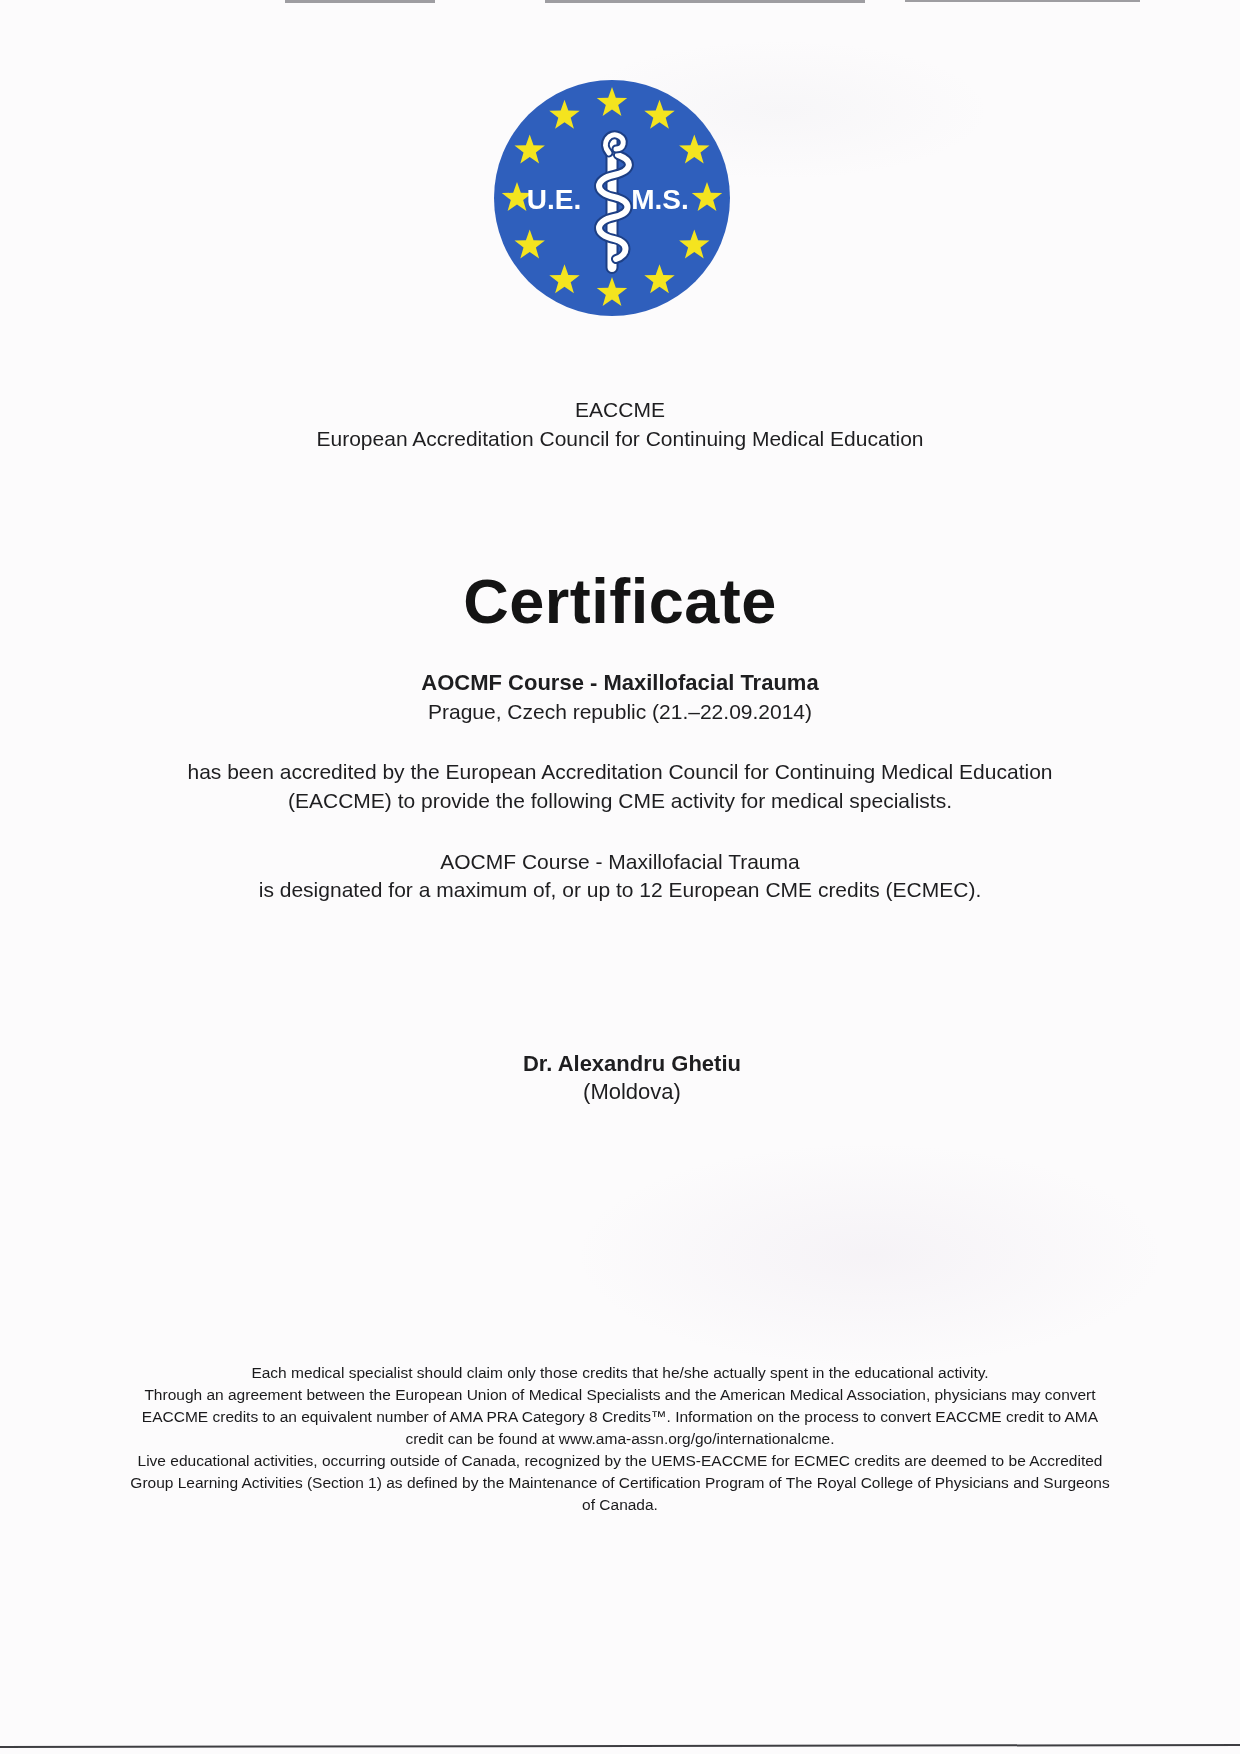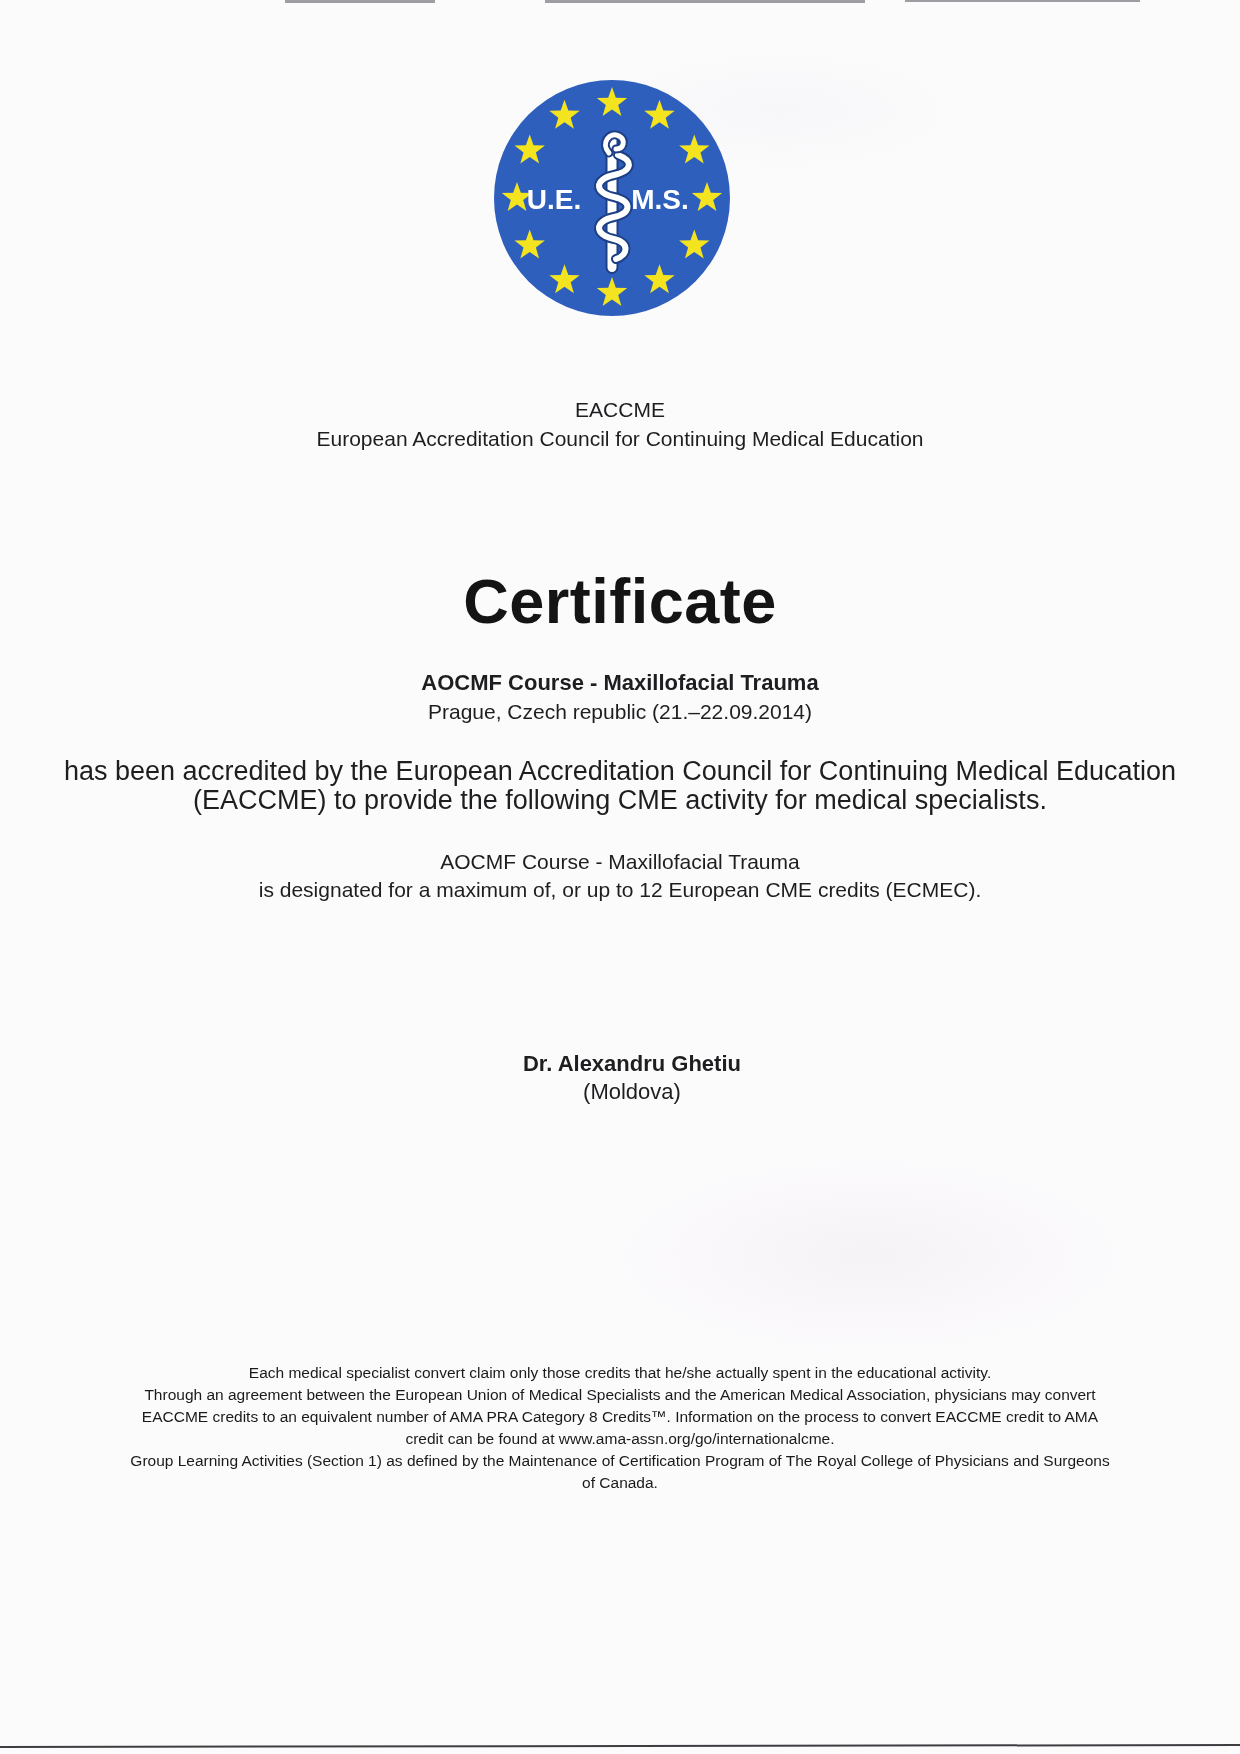--- a/index.html
+++ b/index.html
@@ -35,21 +35,21 @@
 
   
   .logo { position: absolute; top: 79px; left: 493px; width: 238px; height: 238px; }
 
   
   .org-abbrev   { top: 395px; font-size: 21px; line-height: 29px; }
   .org-full     { top: 424px; font-size: 21px; line-height: 29px; }
   .cert-title   { top: 563px; font-size: 63px; line-height: 76px; font-weight: bold; color: #141414; letter-spacing: 0.5px; }
   .course-name  { top: 668px; font-size: 22px; line-height: 29px; font-weight: bold; }
   .course-loc   { top: 697px; font-size: 21px; line-height: 29px; }
-  .accred       { top: 757px; font-size: 27px; line-height: 29px; }
+  .accred       { top: 757px; font-size: 21px; line-height: 29px; }
   .designation  { top: 848px; font-size: 21px; line-height: 28px; }
   .recipient    { top: 1050px; font-size: 22px; line-height: 28px; padding-left: 12px; }
   .recipient .name { font-weight: bold; }
   .fine-print   { top: 1362px; font-size: 15.5px; line-height: 22px; color: #1a1a1c; }
 </style>
 </head>
 <body>
 
 <div class="sheet">
 
@@ -108,21 +108,22 @@
     <div>AOCMF Course - Maxillofacial Trauma</div>
     <div>is designated for a maximum of, or up to 12 European CME credits (ECMEC).</div>
   </div>
 
   <div class="txt recipient">
     <div class="name">Dr. Alexandru Ghetiu</div>
     <div>(Moldova)</div>
   </div>
 
   <div class="txt fine-print">
-    <div>Each medical specialist convert claim only those credits that he/she actually spent in the educational activity.</div>
+    <div>Each medical specialist should claim only those credits that he/she actually spent in the educational activity.</div>
     <div>Through an agreement between the European Union of Medical Specialists and the American Medical Association, physicians may convert</div>
     <div>EACCME credits to an equivalent number of AMA PRA Category 8 Credits™. Information on the process to convert EACCME credit to AMA</div>
     <div>credit can be found at www.ama-assn.org/go/internationalcme.</div>
+    <div>Live educational activities, occurring outside of Canada, recognized by the UEMS-EACCME for ECMEC credits are deemed to be Accredited</div>
     <div>Group Learning Activities (Section 1) as defined by the Maintenance of Certification Program of The Royal College of Physicians and Surgeons</div>
     <div>of Canada.</div>
   </div>
 
 </div>
 
 </body></html>

